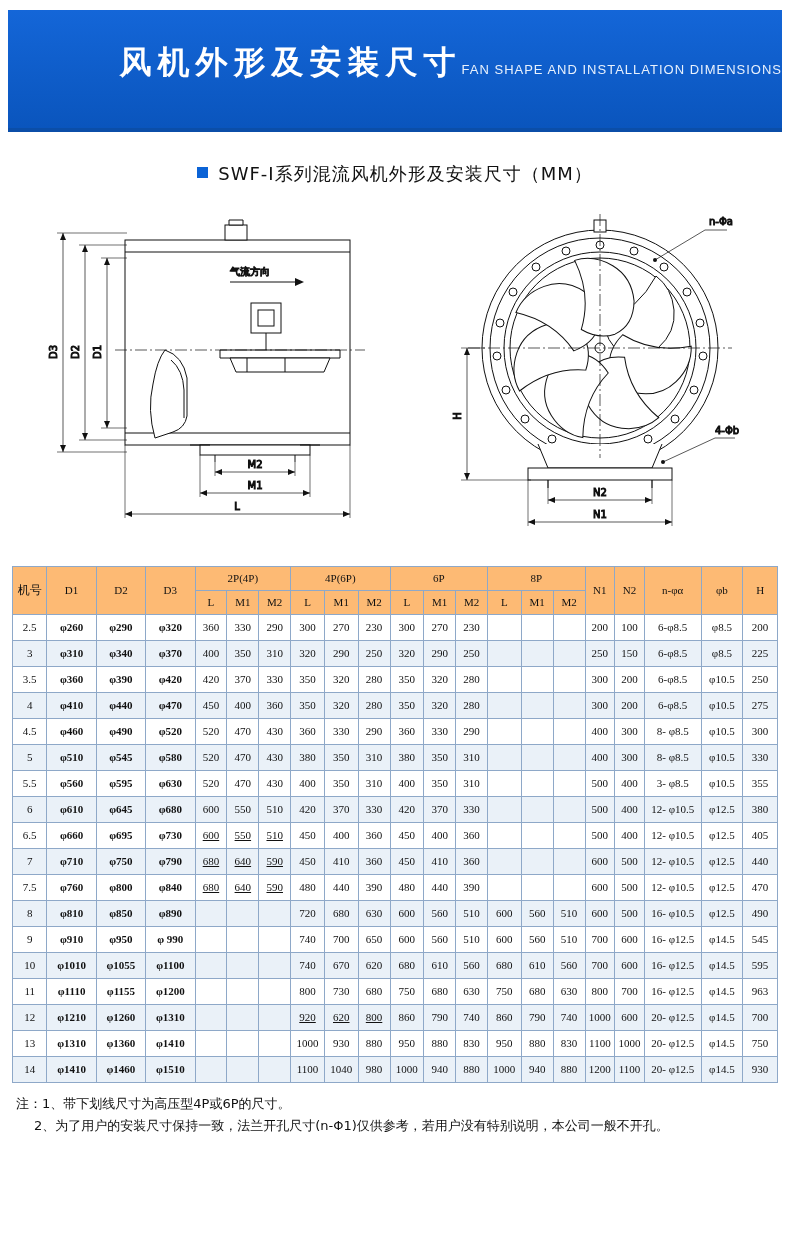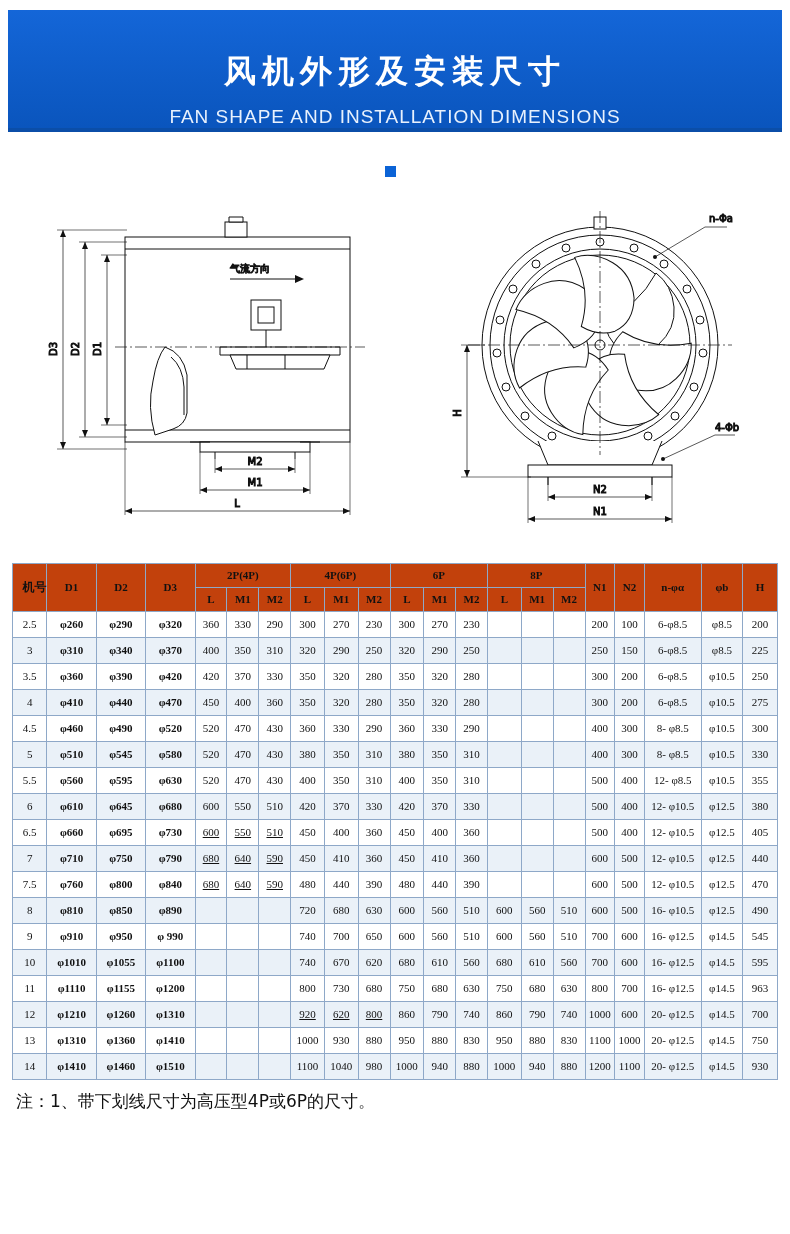--- a/index.html
+++ b/index.html
@@ -12,31 +12,31 @@
   }
   .page{position:relative;width:790px;height:1234px;}
 
   
   .banner{
     position:relative;
     margin:10px 8px 0 8px;
     height:118px;
     background:#0b63d6;
     background:linear-gradient(#1466d8,#0a55bd);
-    display:flex;flex-direction:column;
+    display:flex;
     align-items:center;justify-content:flex-end;
     border-bottom:4px solid #0b4ea8;
   }
   .banner .cn{
     color:#fff;font-size:32px;letter-spacing:6px;font-weight:bold;
     font-family:"DejaVu Sans","Liberation Sans",sans-serif;
     margin-bottom:12px;
   }
   .banner .en{
-    color:#e8f1fd;font-size:19px;letter-spacing:1px;
+    color:#e8f1fd;font-size:13px;letter-spacing:1px;
   }
   .banner:after{
     content:"";position:absolute;left:0;right:0;bottom:-4px;height:4px;background:#0b4ea8;
   }
 
   
   .subtitle{
     margin-top:30px;
     text-align:center;
     font-size:18px;
@@ -70,62 +70,62 @@
   }
   table.spec th, table.spec td{
     border:1px solid #8ea8c8;
     text-align:center;
     padding:0;
     height:25px;
     line-height:25px;
     white-space:nowrap;
   }
   table.spec thead th{
-    background:#c2410c;
-    font-weight:bold;
+    background:#fdba74;
+    font-weight:normal;
     font-size:11px;
     height:23px;line-height:23px;
   }
-  table.spec thead th.big{font-size:12px;text-align:right;}
+  table.spec thead th.big{font-size:12px;}
   table.spec tbody tr:nth-child(even) td{background:#eaf1f8;}
   table.spec tbody tr:nth-child(odd) td{background:#ffffff;}
   table.spec td.num{font-size:11px;}
   td .ul{ text-decoration:underline; }
   .c-mach{width:38px;}
   .c-d{width:58px;font-weight:bold;}
   .c-l{width:38px;}
   .c-n{width:32px;}
   .c-na{width:62px;}
   .c-fb{width:48px;margin-left:16px;}
   .c-h{width:42px;}
 
   
   .notes{
     margin:10px 16px 0 16px;
-    font-size:17px;
+    font-size:13px;
     line-height:22px;
     font-family:"DejaVu Sans","Liberation Sans",sans-serif;
     color:#111;
   }
   
   svg text{font-family:"DejaVu Sans","Liberation Sans",sans-serif;font-size:10px;fill:#111;}
   svg .lbl{font-size:10px;}
 </style>
 </head>
 <body>
 
 <div class="page">
 
   <div class="banner">
     <div class="cn">风机外形及安装尺寸</div>
     <div class="en">FAN SHAPE AND INSTALLATION DIMENSIONS</div>
   </div>
 
   <div class="subtitle">
-    <span class="sq"></span>
+    <span class="sq"></span><span>SWF-I系列混流风机外形及安装尺寸（MM）</span>
   </div>
 
   <div class="drawings">
     <svg width="760" height="355" viewBox="0 0 760 355">
       <g fill="none" stroke="#111" stroke-width="1">
 
       <rect x="110" y="40" width="225" height="205" fill="#fff" stroke="#111"></rect>
 
       <rect x="210" y="25" width="22" height="15" fill="#fff"></rect>
       <path d="M214 25 h14 v-5 h-14 z" fill="#fff"></path>
@@ -485,21 +485,21 @@
             <td class="num c-l">350</td>
             <td class="num c-l">310</td>
             <td class="num c-l">400</td>
             <td class="num c-l">350</td>
             <td class="num c-l">310</td>
             <td class="num c-l"></td>
             <td class="num c-l"></td>
             <td class="num c-l"></td>
             <td class="num c-n">500</td>
             <td class="num c-n">400</td>
-            <td class="num c-na">12- φ8.5</td>
+            <td class="num c-na">3- φ8.5</td>
             <td class="num c-fb">φ10.5</td>
             <td class="num c-h">355</td>
           </tr>
           <tr>
             <td class="num c-mach">6</td>
             <td class="num c-d">φ610</td>
             <td class="num c-d">φ645</td>
             <td class="num c-d">φ680</td>
             <td class="num c-l">600</td>
             <td class="num c-l">550</td>
@@ -748,15 +748,16 @@
             <td class="num c-na">20- φ12.5</td>
             <td class="num c-fb">φ14.5</td>
             <td class="num c-h">930</td>
           </tr>
         </tbody>
     </table>
   </div>
 
   <div class="notes">
     <div>注：1、带下划线尺寸为高压型4P或6P的尺寸。</div>
+    <div style="padding-left:18px">2、为了用户的安装尺寸保持一致，法兰开孔尺寸(n-Φ1)仅供参考，若用户没有特别说明，本公司一般不开孔。</div>
   </div>
 
 </div>
 
 </body></html>

